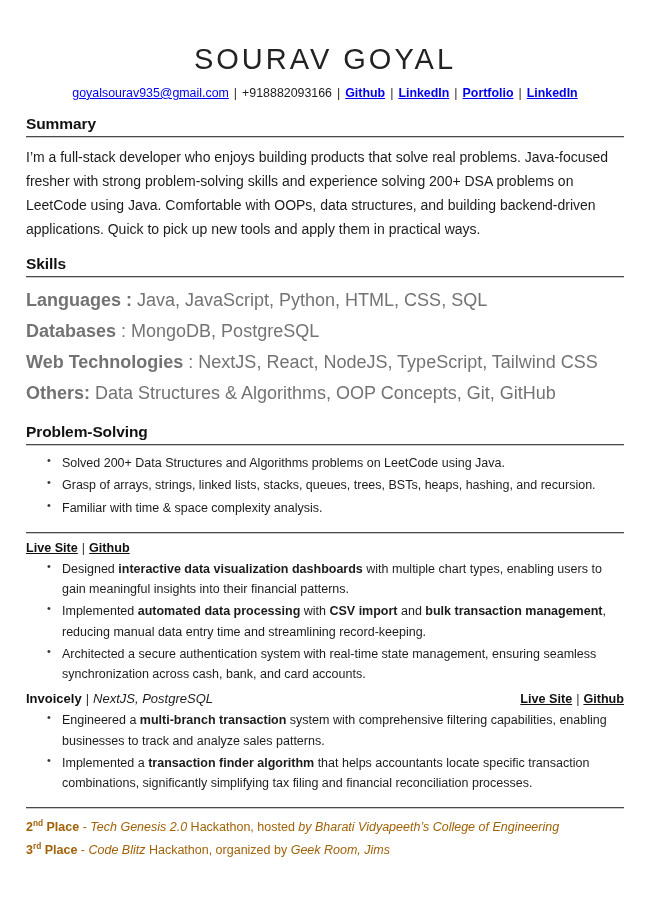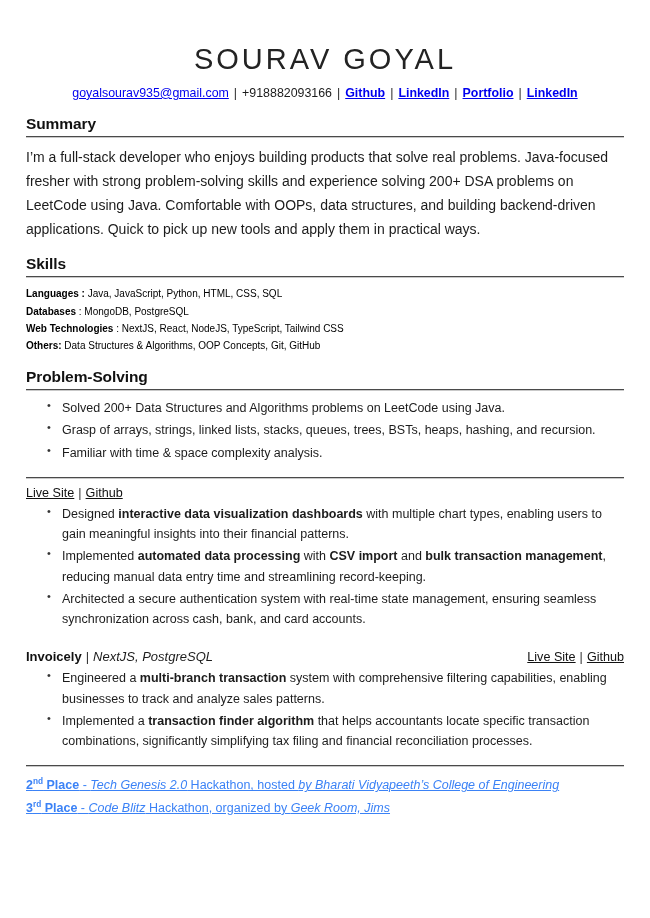--- a/index.html
+++ b/index.html
@@ -73,23 +73,23 @@
   
   .summary {
     font-size: 14px;
     line-height: 1.72;
     color: #1c1c1c;
     text-align: left;
   }
 
   
   .skill-row {
-    font-size: 10px;
+    font-size: 18px;
     line-height: 1.72;
-    color: #000000;
+    color: #737373;
   }
   .skill-row b { font-weight: bold; }
 
   
   ul.bullets {
     margin: 0;
     padding: 0 0 0 34px;
     list-style: none;
   }
   ul.bullets li {
@@ -105,50 +105,49 @@
     position: absolute;
     left: -13px;
     top: -1px;
     font-size: 11px;
     color: #333;
   }
   ul.bullets li b { font-weight: bold; }
 
   
   .project { margin-top: 4px; }
-  .project + .project { margin-top: 20px; }
+  .project + .project { margin-top: 7px; }
   .project-head {
     display: flex;
     justify-content: space-between;
     align-items: baseline;
     font-size: 13px;
     margin-bottom: 4px;
   }
   .project-name { font-weight: bold; color: #111; }
   .project-pipe { padding: 0 4px; color: #333; font-weight: normal; }
   .project-stack { font-style: italic; color: #1c1c1c; }
   .project-links { white-space: nowrap; font-size: 12.6px; }
   .project-links a {
-    font-weight: normal;
+    font-weight: bold;
     text-decoration: underline;
     color: #111;
   }
   .project-links .sep {
     padding: 0 4px;
     font-weight: normal;
     text-decoration: none;
     color: #333;
   }
 
   
   .achv {
     font-size: 12.5px;
     line-height: 1.8;
-    color: #3b82f6;
-    text-decoration: underline;
+    color: #a16207;
   }
   .achv b { font-weight: bold; }
   .achv i { font-style: italic; }
   .achv sup {
     font-size: 0.66em;
     vertical-align: super;
     font-weight: bold;
   }
 </style>
 </head>

